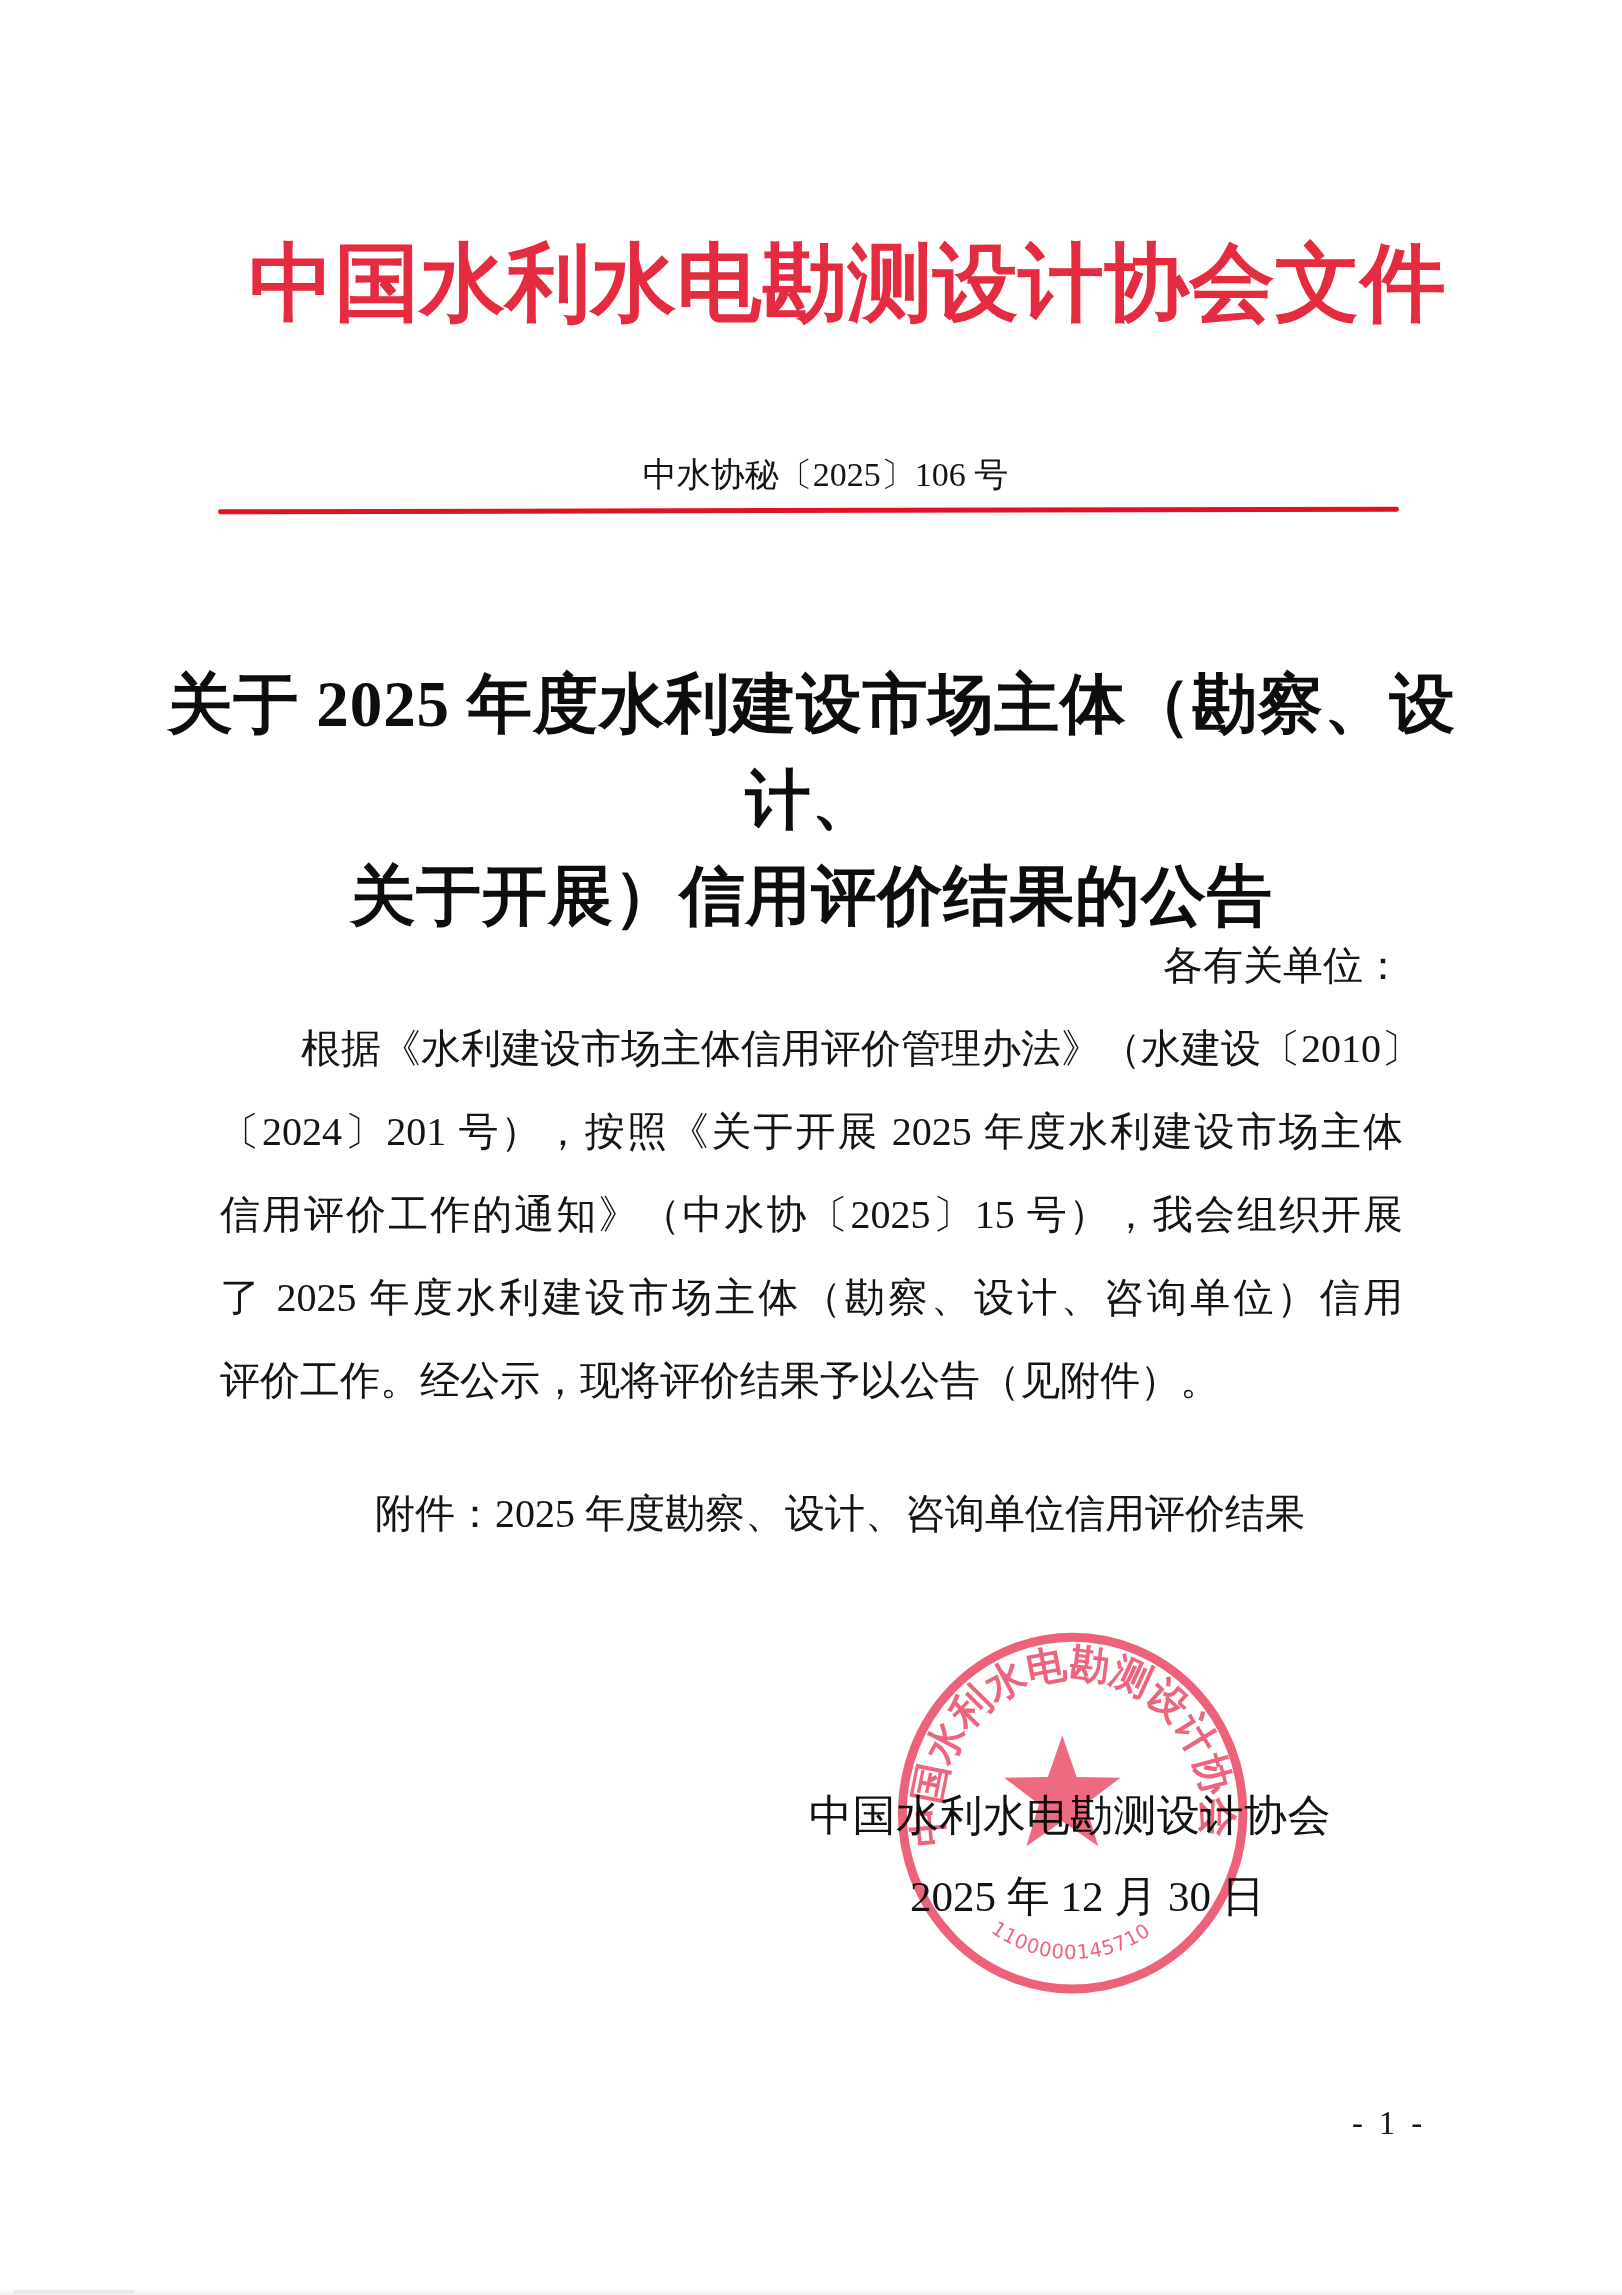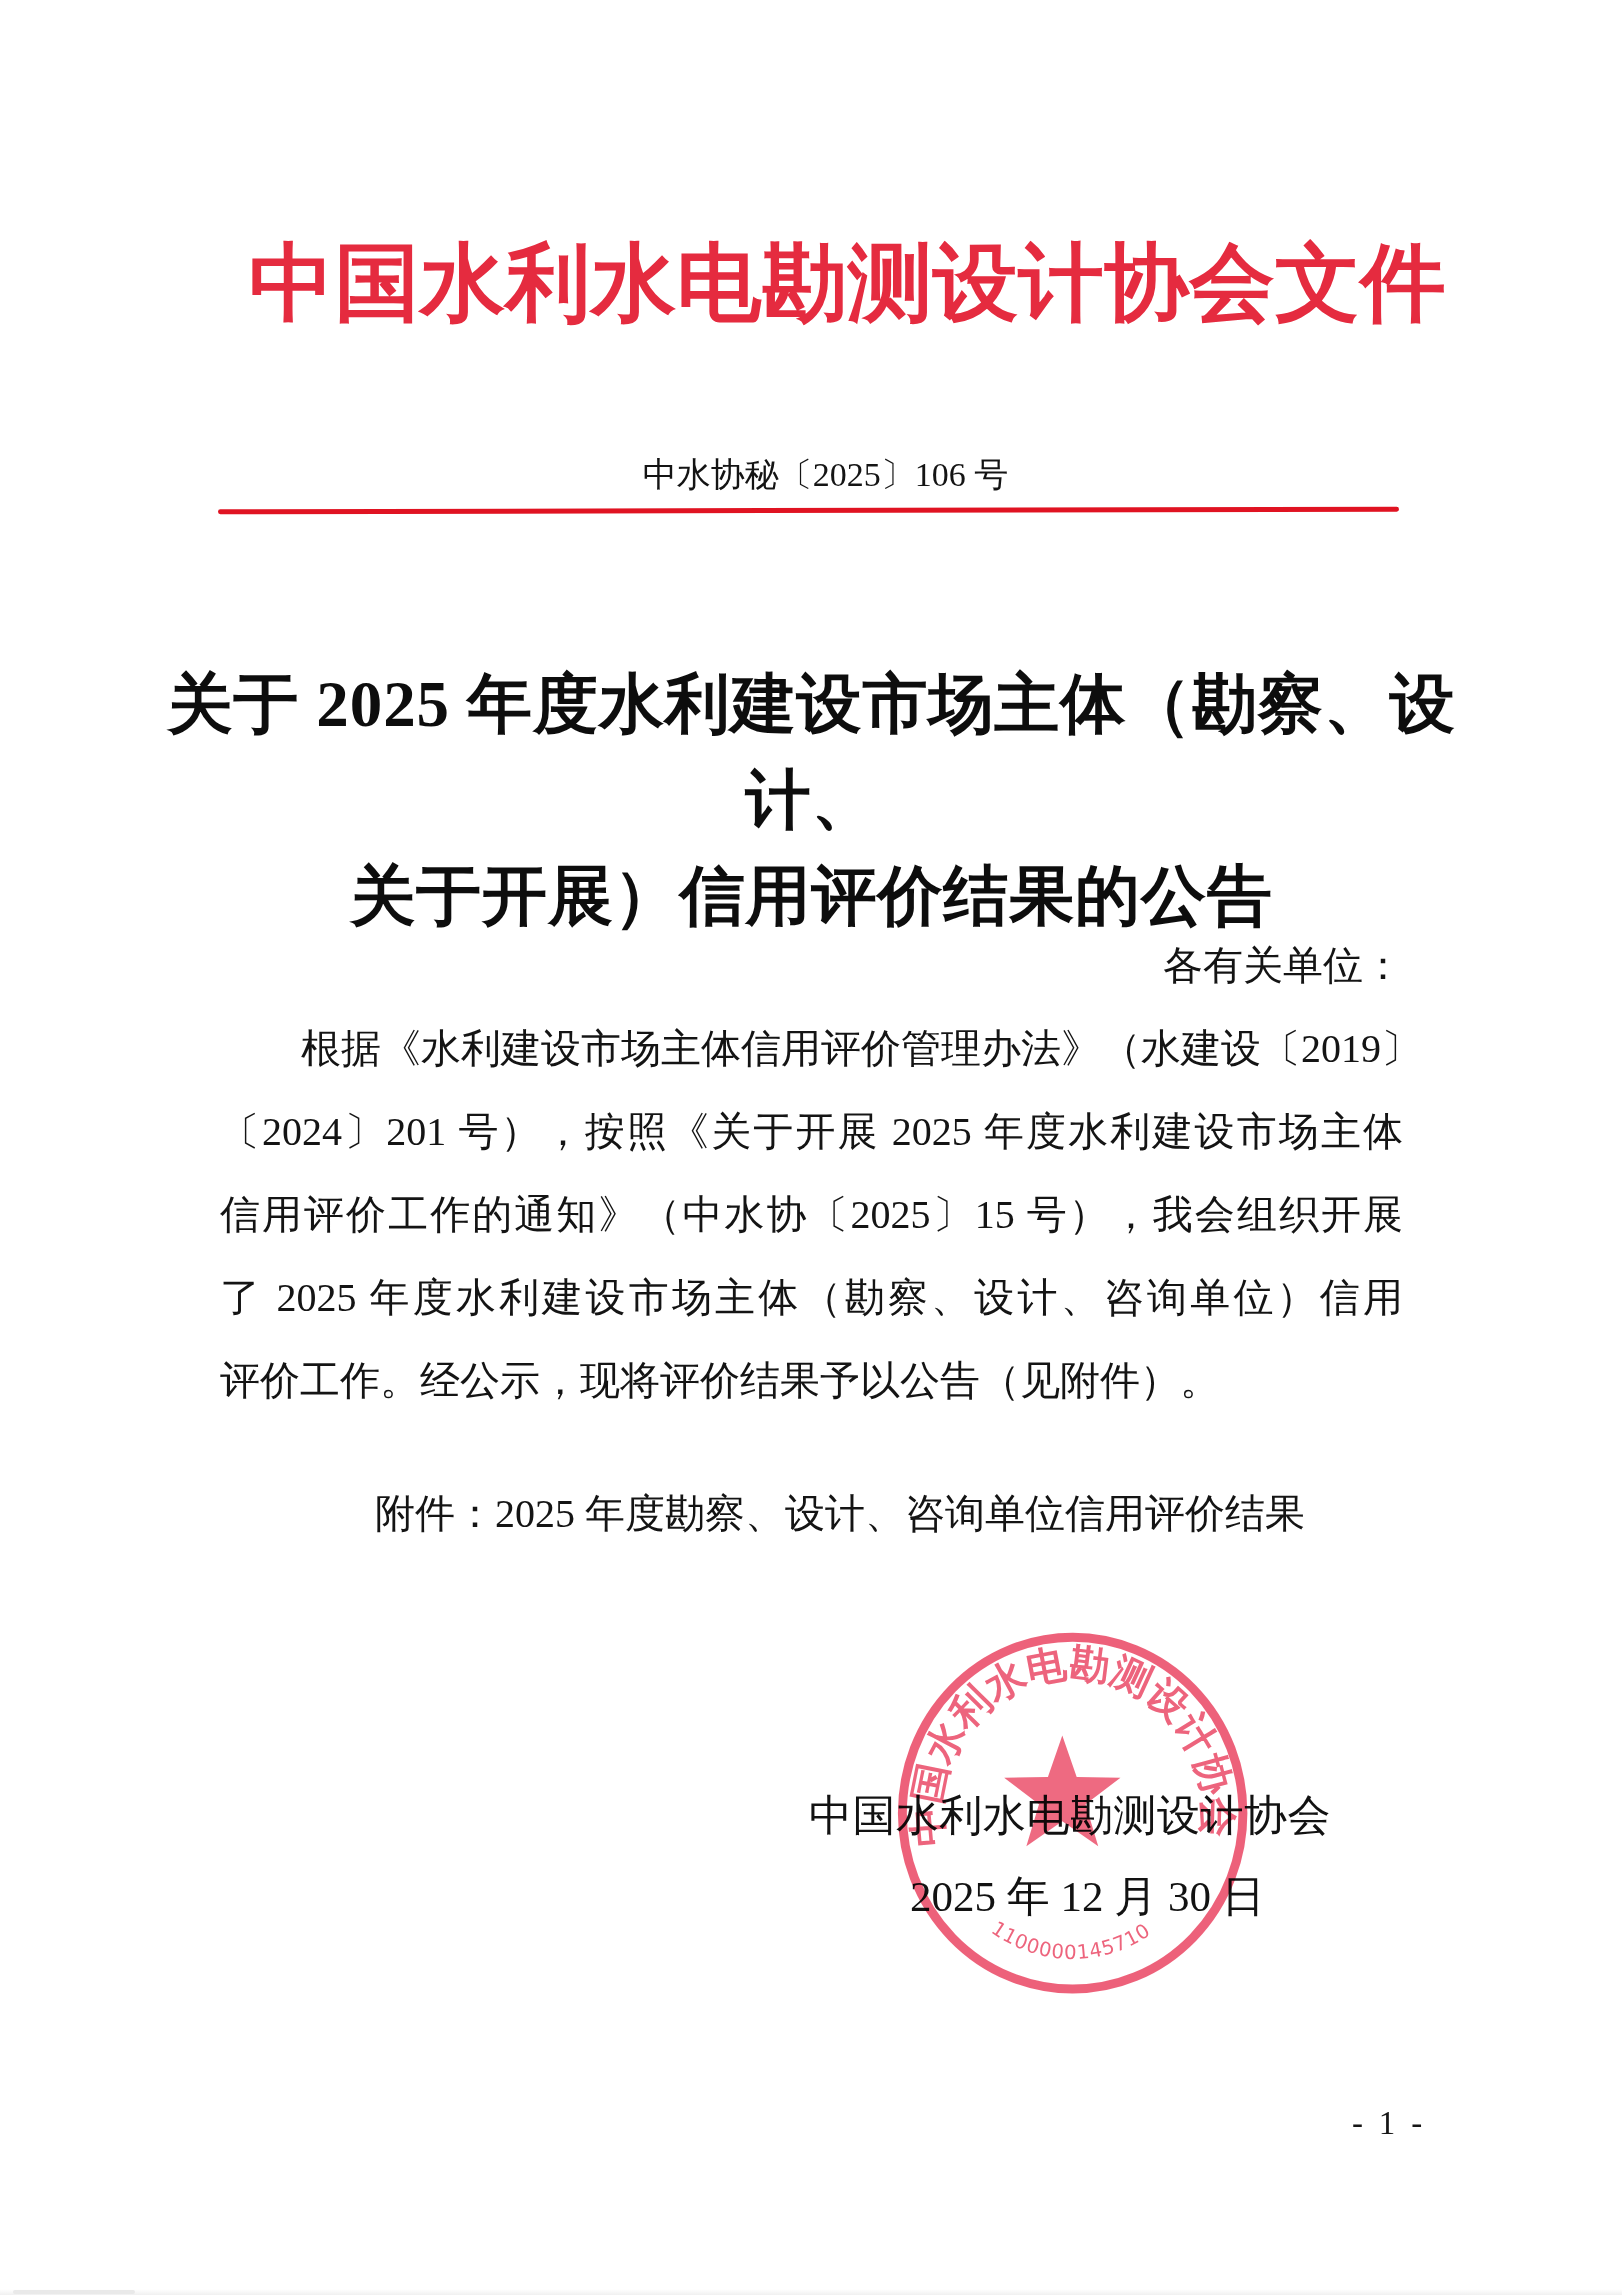--- a/index.html
+++ b/index.html
@@ -166,21 +166,21 @@
 
   <div class="red-rule"></div>
 
   <div class="doc-title">
     <div>关于 2025 年度水利建设市场主体（勘察、设计、</div>
     <div>关于开展）信用评价结果的公告</div>
   </div>
 
   <div class="body-block">
     <div class="salutation">各有关单位：</div>
-    <div class="body-line indent-2">根据《水利建设市场主体信用评价管理办法》（水建设〔2019〕</div>
+    <div class="body-line indent-2">根据《水利建设市场主体信用评价管理办法》（水建设〔2010〕</div>
     <div class="body-line">〔2024〕201 号），按照《关于开展 2025 年度水利建设市场主体</div>
     <div class="body-line">信用评价工作的通知》（中水协〔2025〕15 号），我会组织开展</div>
     <div class="body-line">了 2025 年度水利建设市场主体（勘察、设计、咨询单位）信用</div>
     <div class="body-line no-stretch">评价工作。经公示，现将评价结果予以公告（见附件）。</div>
     <div class="attachment-line">附件：2025 年度勘察、设计、咨询单位信用评价结果</div>
   </div>
 
   <svg class="seal-svg" viewBox="0 0 790 810" xmlns="http://www.w3.org/2000/svg">
     <defs>
       <path id="ringPath" d="M 119.5,474.8 A 280,289 0 1 1 660.5,474.8" fill="none"></path>

